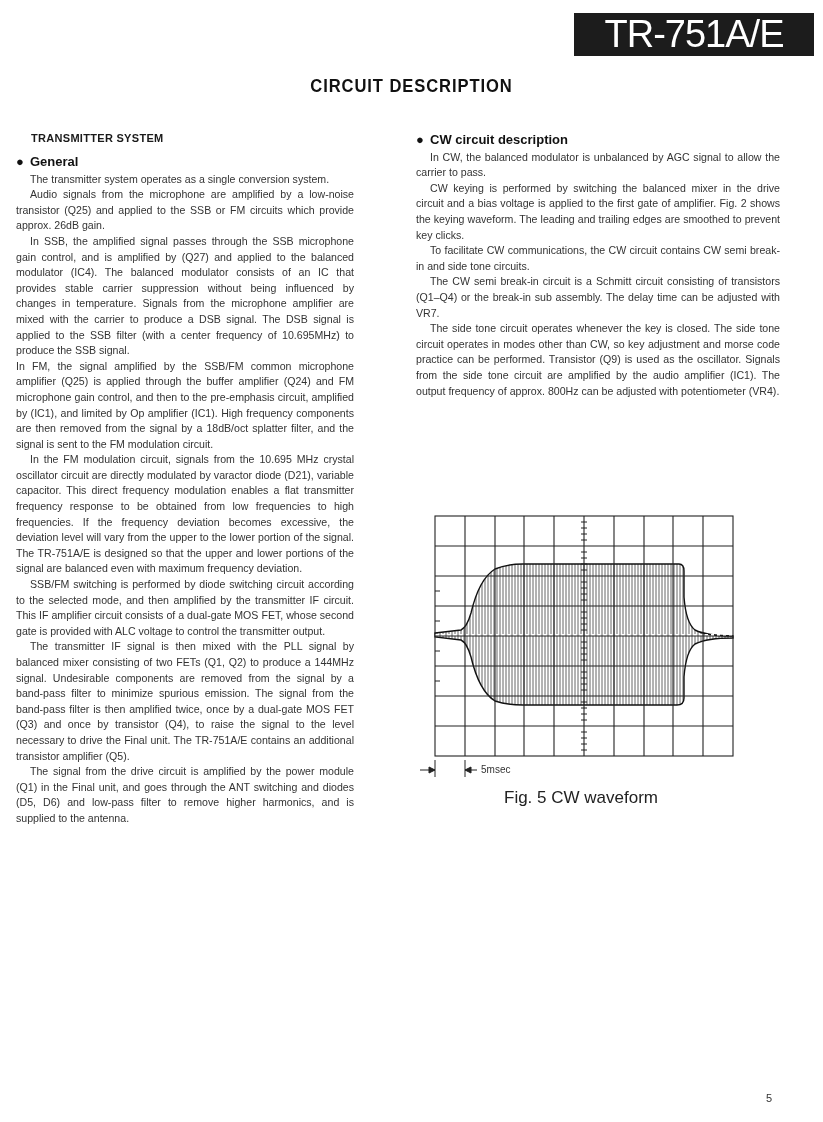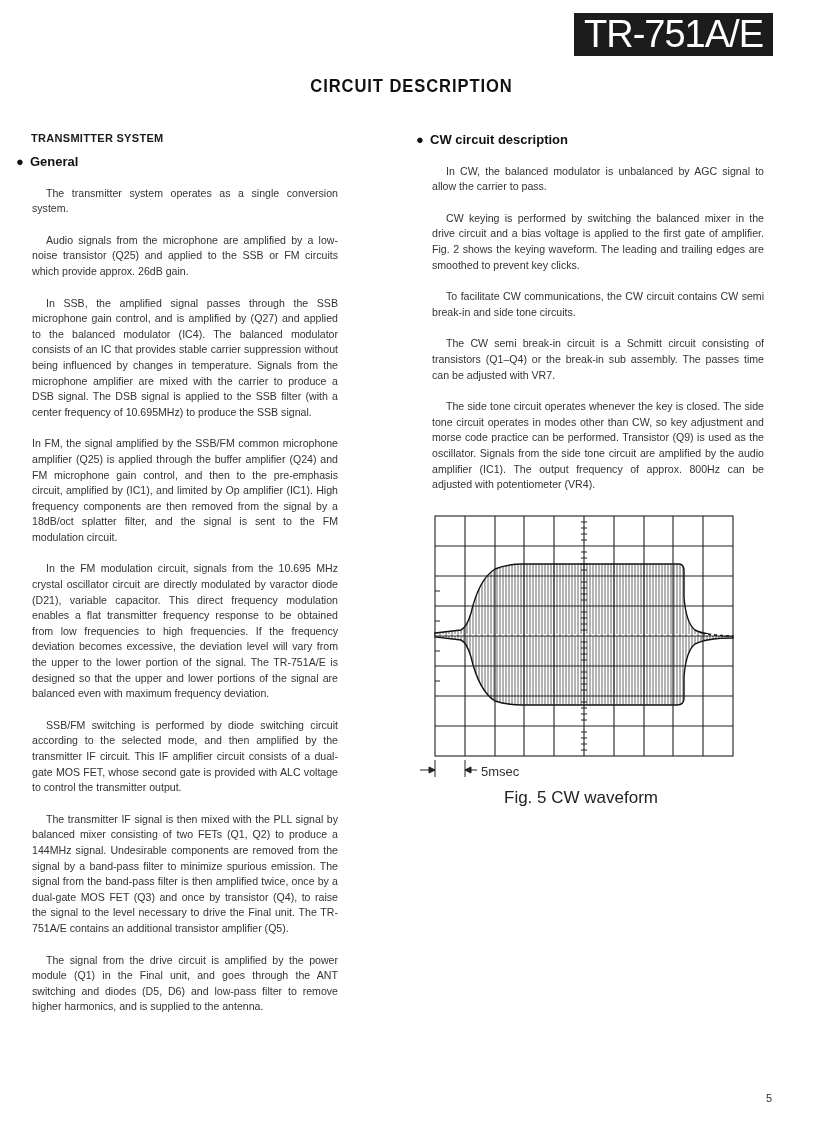--- a/index.html
+++ b/index.html
@@ -1,23 +1,23 @@
 <!DOCTYPE html>
 <html><head>
 <meta charset="utf-8">
 <style>
   html,body{margin:0;padding:0;background:#fff;}
   body{width:823px;height:1122px;position:relative;overflow:hidden;font-family:"Liberation Sans",sans-serif;color:#222;}
-  .model-badge{position:absolute;left:574px;top:13px;width:199px;height:43px;background:#1c1c1c;color:#fff;font-family:"Liberation Sans",sans-serif;font-size:38px;line-height:43px;text-align:center;letter-spacing:-1px;}
+  .model-badge{position:absolute;left:574px;top:13px;width:240px;height:43px;background:#1c1c1c;color:#fff;font-family:"Liberation Sans",sans-serif;font-size:38px;line-height:43px;text-align:center;letter-spacing:-1px;}
   .page-title{position:absolute;left:0;width:823px;top:76px;text-align:center;font-family:"Liberation Sans",sans-serif;font-weight:bold;font-size:18px;letter-spacing:1px;color:#111;transform:scaleX(0.92);}
   .section-heading{position:absolute;left:31px;top:132px;font-size:11px;font-weight:bold;color:#1a1a1a;letter-spacing:0.3px;}
   .subhead{font-size:13px;font-weight:bold;color:#111;margin:0 0 2px 0;}
   .subhead .bullet{display:inline-block;width:14px;}
   .col{position:absolute;font-size:10.6px;line-height:15.6px;color:#333;text-align:justify;}
-  .col p{margin:16px;text-indent:14px;}
+  .col p{margin:0;text-indent:14px;}
   .col p.noindent{text-indent:0;}
   #left-col{left:16px;top:154px;width:338px;}
   #right-col{left:416px;top:132px;width:364px;}
   .figure{position:absolute;left:415px;top:505px;width:330px;height:300px;}
   .fig-caption{position:absolute;left:416px;top:788px;width:330px;text-align:center;font-size:17px;font-weight:normal;color:#222;}
   .page-number{position:absolute;left:766px;top:1092px;font-size:11px;color:#333;}
 </style>
 </head>
 <body>
 
@@ -36,21 +36,21 @@
   <p>SSB/FM switching is performed by diode switching circuit according to the selected mode, and then amplified by the transmitter IF circuit. This IF amplifier circuit consists of a dual-gate MOS FET, whose second gate is provided with ALC voltage to control the transmitter output.</p>
   <p>The transmitter IF signal is then mixed with the PLL signal by balanced mixer consisting of two FETs (Q1, Q2) to produce a 144MHz signal. Undesirable components are removed from the signal by a band-pass filter to minimize spurious emission. The signal from the band-pass filter is then amplified twice, once by a dual-gate MOS FET (Q3) and once by transistor (Q4), to raise the signal to the level necessary to drive the Final unit. The TR-751A/E contains an additional transistor amplifier (Q5).</p>
   <p>The signal from the drive circuit is amplified by the power module (Q1) in the Final unit, and goes through the ANT switching and diodes (D5, D6) and low-pass filter to remove higher harmonics, and is supplied to the antenna.</p>
 </div>
 
 <div class="col" id="right-col">
   <div class="subhead"><span class="bullet">●</span><span>CW circuit description</span></div>
   <p>In CW, the balanced modulator is unbalanced by AGC signal to allow the carrier to pass.</p>
   <p>CW keying is performed by switching the balanced mixer in the drive circuit and a bias voltage is applied to the first gate of amplifier. Fig. 2 shows the keying waveform. The leading and trailing edges are smoothed to prevent key clicks.</p>
   <p>To facilitate CW communications, the CW circuit contains CW semi break-in and side tone circuits.</p>
-  <p>The CW semi break-in circuit is a Schmitt circuit consisting of transistors (Q1–Q4) or the break-in sub assembly. The passes time can be adjusted with VR7.</p>
+  <p>The CW semi break-in circuit is a Schmitt circuit consisting of transistors (Q1–Q4) or the break-in sub assembly. The delay time can be adjusted with VR7.</p>
   <p>The side tone circuit operates whenever the key is closed. The side tone circuit operates in modes other than CW, so key adjustment and morse code practice can be performed. Transistor (Q9) is used as the oscillator. Signals from the side tone circuit are amplified by the audio amplifier (IC1). The output frequency of approx. 800Hz can be adjusted with potentiometer (VR4).</p>
 </div>
 
 <div class="figure">
   <svg width="330" height="300" viewBox="0 0 330 300">
     <defs>
       <pattern id="hatch" width="3" height="6" patternUnits="userSpaceOnUse">
         <rect width="3" height="6" fill="#fff"></rect>
         <line x1="1" y1="0" x2="1" y2="6" stroke="#666" stroke-width="1"></line>
       </pattern>
@@ -122,17 +122,17 @@
 
     <g stroke="#222" stroke-width="1" fill="#222">
       <line x1="20" y1="255" x2="20" y2="272"></line>
       <line x1="50" y1="255" x2="50" y2="272"></line>
       <line x1="5" y1="265" x2="20" y2="265"></line>
       <polygon points="20,265 14,262 14,268"></polygon>
       <line x1="50" y1="265" x2="62" y2="265"></line>
       <polygon points="50,265 56,262 56,268"></polygon>
     </g>
   </svg>
-  <div style="position:absolute;left:66px;top:259px;font-size:13px;color:#333;">5msec</div>
+  <div style="position:absolute;left:66px;top:259px;font-size:10px;color:#333;">5msec</div>
 </div>
 <div class="fig-caption">Fig. 5   CW waveform</div>
 
 <div class="page-number">5</div>
 
 </body></html>

